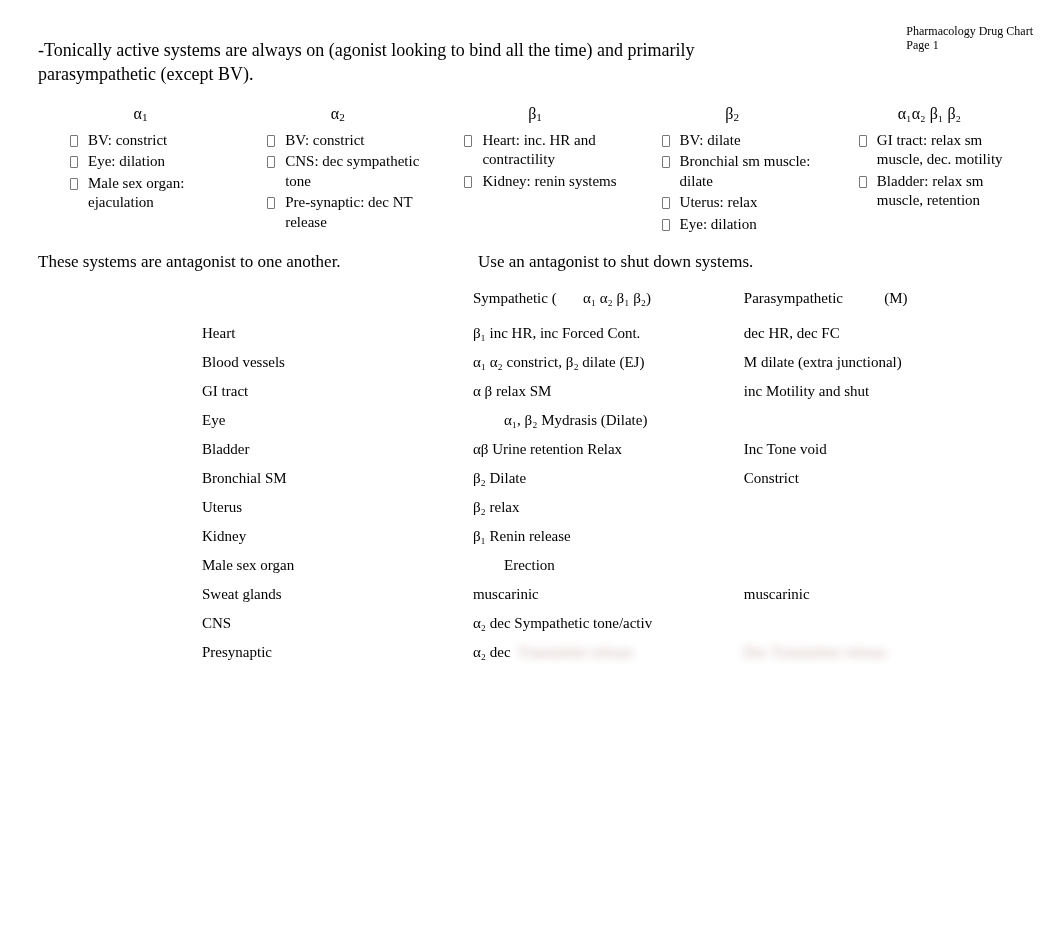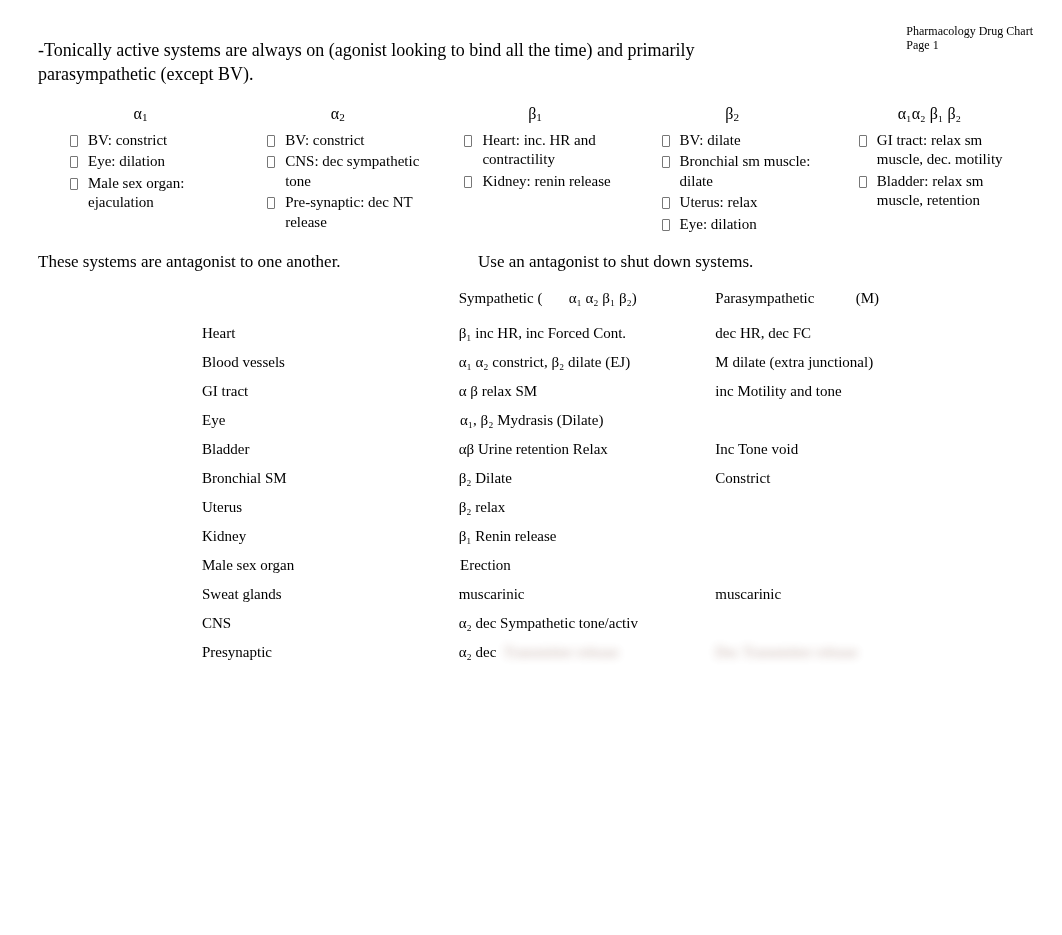--- a/index.html
+++ b/index.html
@@ -82,20 +82,21 @@
   .midline .a { width: 440px; }
   .midline .b { }
 
   .big-table {
     margin: 12px 0 0 160px;
     width: 760px;
     font-size: 15px;
   }
   .big-table .row {
     display: flex;
+    gap: 44px;
   }
   .big-table .c0 { width: 250px; padding: 6px 4px; }
   .big-table .c1 { width: 250px; padding: 6px 4px; }
   .big-table .c2 { width: 240px; padding: 6px 4px; }
   .big-table .header .c1,
   .big-table .header .c2 { font-weight: normal; }
   .big-table .header { margin-bottom: 6px; }
 
   .blur {
     filter: blur(4px);
@@ -135,21 +136,21 @@
         <li>CNS: dec sympathetic tone</li>
         <li>Pre-synaptic: dec NT release</li>
       </ul>
     </div>
     <div class="receptor-col">
       <div class="rec-title">
         <span>β</span><sub>1</sub>
       </div>
       <ul class="rec-list">
         <li>Heart: inc. HR and contractility</li>
-        <li>Kidney: renin release</li>
+        <li>Kidney: renin systems</li>
       </ul>
     </div>
     <div class="receptor-col">
       <div class="rec-title">
         <span>β</span><sub>2</sub>
       </div>
       <ul class="rec-list">
         <li>BV: dilate</li>
         <li>Bronchial sm muscle: dilate</li>
         <li>Uterus: relax</li>
@@ -191,21 +192,21 @@
       <div class="c2">  dec HR, dec FC</div>
     </div>
     <div class="row">
       <div class="c0">Blood vessels</div>
       <div class="c1">α₁ α₂ constrict,    β₂ dilate (EJ)</div>
       <div class="c2">M dilate      (extra junctional)</div>
     </div>
     <div class="row">
       <div class="c0">GI tract</div>
       <div class="c1">α  β relax SM</div>
-      <div class="c2"> inc Motility and tone</div>
+      <div class="c2"> inc Motility and shut</div>
     </div>
     <div class="row">
       <div class="c0">Eye</div>
       <div class="c1">α₁,  β₂  Mydrasis (Dilate)</div>
     </div>
     <div class="row">
       <div class="c0">Bladder</div>
       <div class="c1">αβ  Urine retention Relax</div>
       <div class="c2"> Inc Tone void</div>
     </div>

